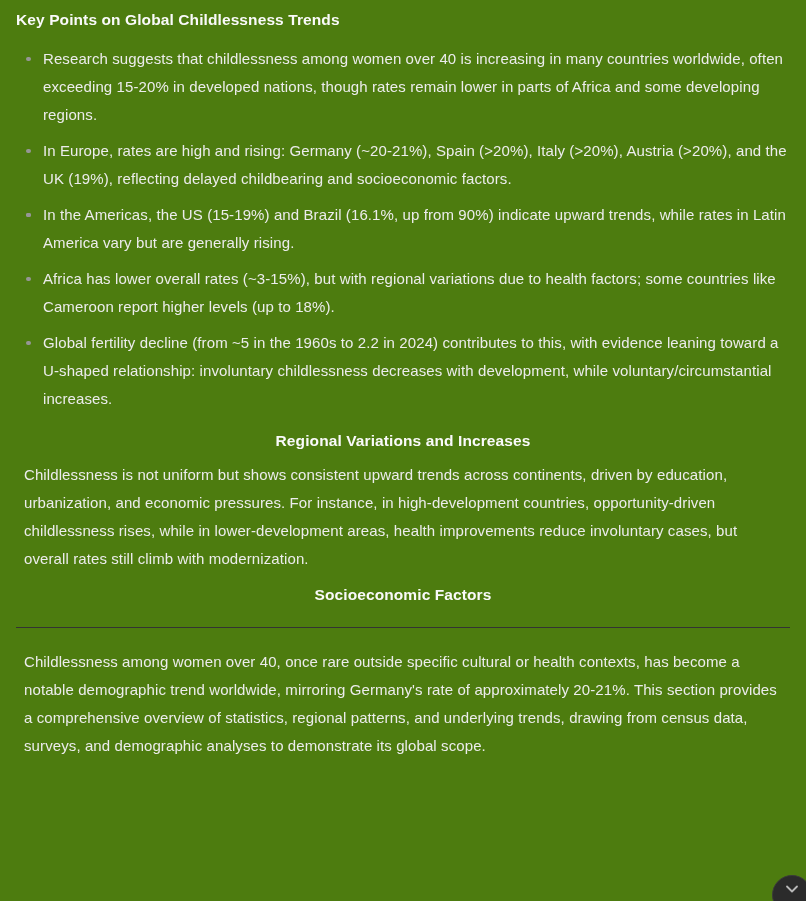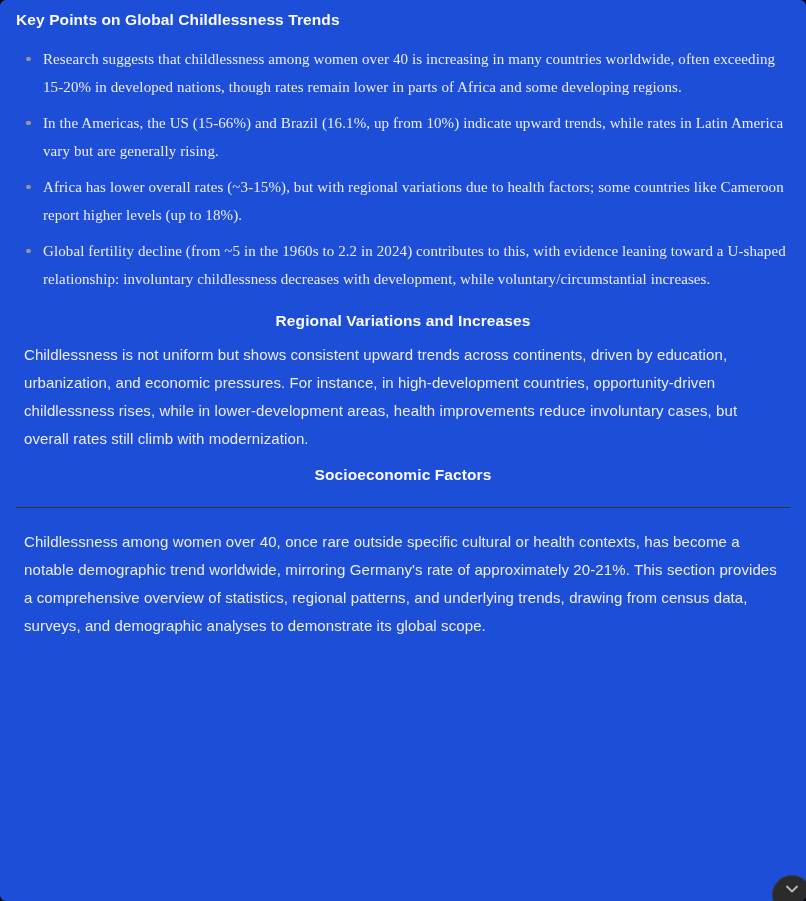--- a/index.html
+++ b/index.html
@@ -6,25 +6,24 @@
     margin: 0;
     padding: 0;
     background: #050505;
   }
   .page {
     position: relative;
     width: 806px;
     height: 901px;
     box-sizing: border-box;
     padding: 8px 16px 0 16px;
-    background: #1d4ed8;
+    background: #4d7c0f;
     color: #ececec;
     font-family: "Liberation Sans", sans-serif;
     overflow: hidden;
-    border-radius: 6px;
   }
   .heading {
     margin: 0;
     font-size: 15.5px;
     font-weight: 700;
     line-height: 24px;
     color: #fafafa;
     letter-spacing: 0.1px;
   }
   .heading.section { margin-top: 11px; text-align: center; }
@@ -33,21 +32,20 @@
     margin: 8px;
     font-size: 15px;
     line-height: 28px;
     color: #ececec;
     letter-spacing: 0.1px;
   }
   ul.points {
     list-style: none;
     margin: 13px 0 0 0;
     padding: 0;
-    font-family: Liberation Serif, serif;
   }
   ul.points li {
     position: relative;
     padding-left: 27px;
     margin-bottom: 8px;
     font-size: 15px;
     line-height: 28px;
     letter-spacing: 0.1px;
   }
   ul.points li:last-child { margin-bottom: 16px; }
@@ -89,24 +87,28 @@
 
   <h3 class="heading">Key Points on Global Childlessness Trends</h3>
 
   <ul class="points">
     <li>
       <span class="bullet-dot"></span>
       <span>Research suggests that childlessness among women over 40 is increasing in many countries worldwide, often exceeding 15-20% in developed nations, though rates remain lower in parts of Africa and some developing regions.</span>
     </li>
     <li>
       <span class="bullet-dot"></span>
+      <span>In Europe, rates are high and rising: Germany (~20-21%), Spain (&gt;20%), Italy (&gt;20%), Austria (&gt;20%), and the UK (19%), reflecting delayed childbearing and socioeconomic factors.</span>
     </li>
     <li>
       <span class="bullet-dot"></span>
-      <span>In the Americas, the US (15-66%) and Brazil (16.1%, up from 10%) indicate upward trends, while rates in Latin America vary but are generally rising.</span>
+    </li>
+    <li>
+      <span class="bullet-dot"></span>
+      <span>In the Americas, the US (15-19%) and Brazil (16.1%, up from 90%) indicate upward trends, while rates in Latin America vary but are generally rising.</span>
     </li>
     <li>
       <span class="bullet-dot"></span>
       <span>Africa has lower overall rates (~3-15%), but with regional variations due to health factors; some countries like Cameroon report higher levels (up to 18%).</span>
     </li>
     <li>
       <span class="bullet-dot"></span>
       <span>Global fertility decline (from ~5 in the 1960s to 2.2 in 2024) contributes to this, with evidence leaning toward a U-shaped relationship: involuntary childlessness decreases with development, while voluntary/circumstantial increases.</span>
     </li>
   </ul>

